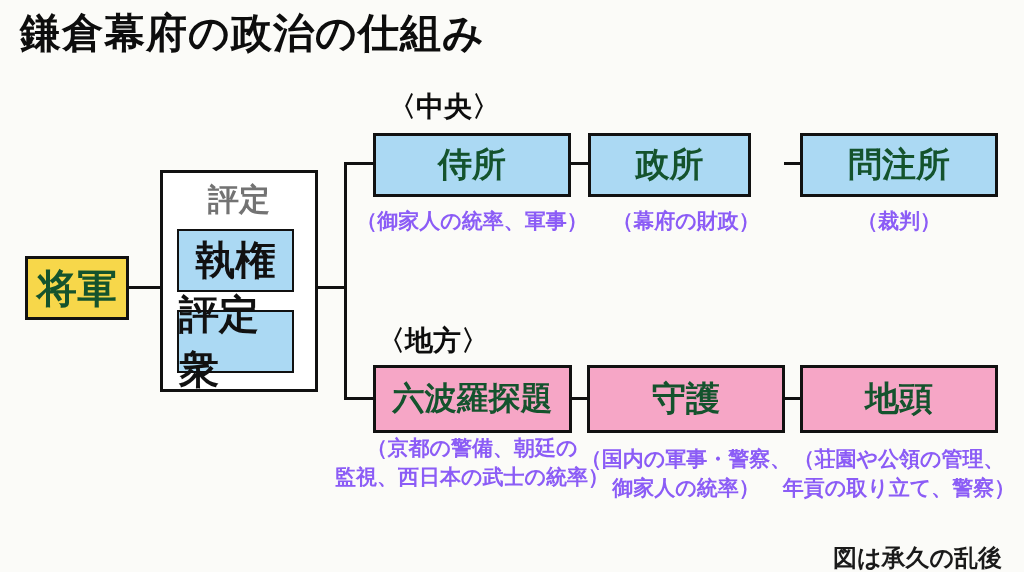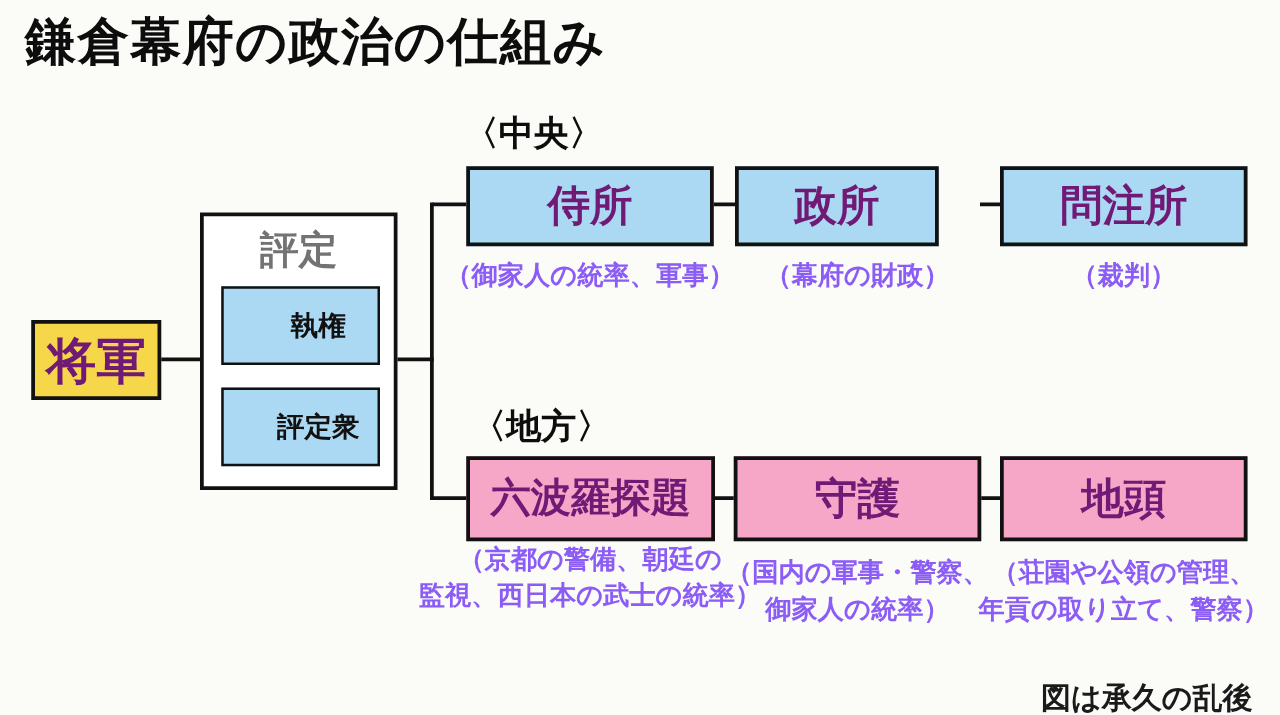--- a/index.html
+++ b/index.html
@@ -19,62 +19,62 @@
     position:absolute;left:20px;top:6px;
     font-size:41px;font-weight:800;letter-spacing:1px;
     color:#0d0d0d;
   }
   .box{
     position:absolute;
     display:flex;align-items:center;justify-content:center;
     border:3px solid #111;
     box-sizing:border-box;
     font-weight:800;
-    color:#701a75;
+    color:#14532d;
   }
   .shogun{
     left:25px;top:256px;width:104px;height:64px;
     background:#f7d74a;
     font-size:40px;
     text-align:right;
   }
   .council{
     left:160px;top:170px;width:158px;height:222px;
     background:#ffffff;
     border:3px solid #111;
     position:absolute;
     box-sizing:border-box;
   }
   .council-label{
     position:absolute;left:0;top:6px;width:100%;
     text-align:center;font-size:31px;font-weight:800;color:#737373;
   }
   .member{
-    position:absolute;left:14px;width:127px;height:63px;
+    position:absolute;left:14px;width:117px;height:63px;
     background:#abd9f3;
     border:2px solid #111;
     display:flex;align-items:center;justify-content:center;
     box-sizing:border-box;
-    font-size:22px;font-weight:800;padding-left:28px;
+    font-size:40px;font-weight:800;
   }
   .member.m0{top:56px;}
   .member.m1{top:137px;}
   .office{height:64px;font-size:34px;}
   .office.blue{background:#abd9f3;}
   .office.pink{background:#f6a6c6;}
   .o-samurai{left:373px;top:133px;width:198px;}
   .o-mandokoro{left:588px;top:133px;width:163px;}
   .o-monchujo{left:800px;top:133px;width:198px;}
   .o-rokuhara{left:373px;top:365px;width:199px;height:68px;font-size:32px;}
   .o-shugo{left:587px;top:365px;width:198px;height:68px;}
   .o-jito{left:800px;top:365px;width:198px;height:68px;justify-content:center;}
   .section-label{
     position:absolute;font-size:28px;font-weight:800;color:#0d0d0d;
   }
-  .sec-central{left:371px;top:88px;}
+  .sec-central{left:388px;top:88px;}
   .sec-regional{left:377px;top:322px;}
   .caption{
     position:absolute;width:300px;
     text-align:center;
     font-size:21px;font-weight:700;color:#8b5cf6;
     line-height:29px;
   }
   .cap-samurai{left:322px;top:206px;}
   .cap-mandokoro{left:536px;top:206px;}
   .cap-monchujo{left:749px;top:206px;}

